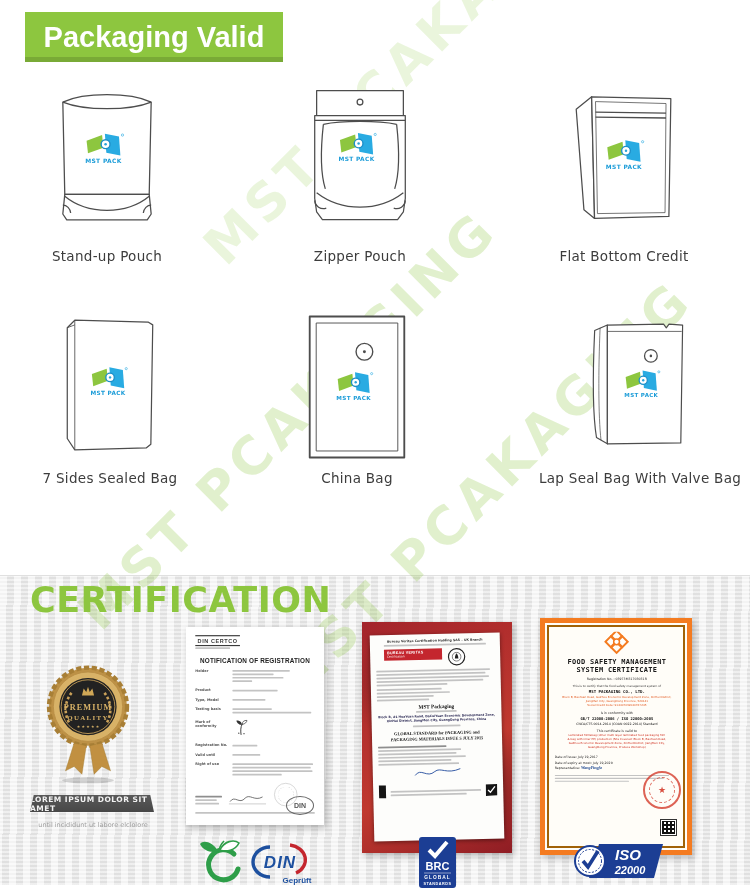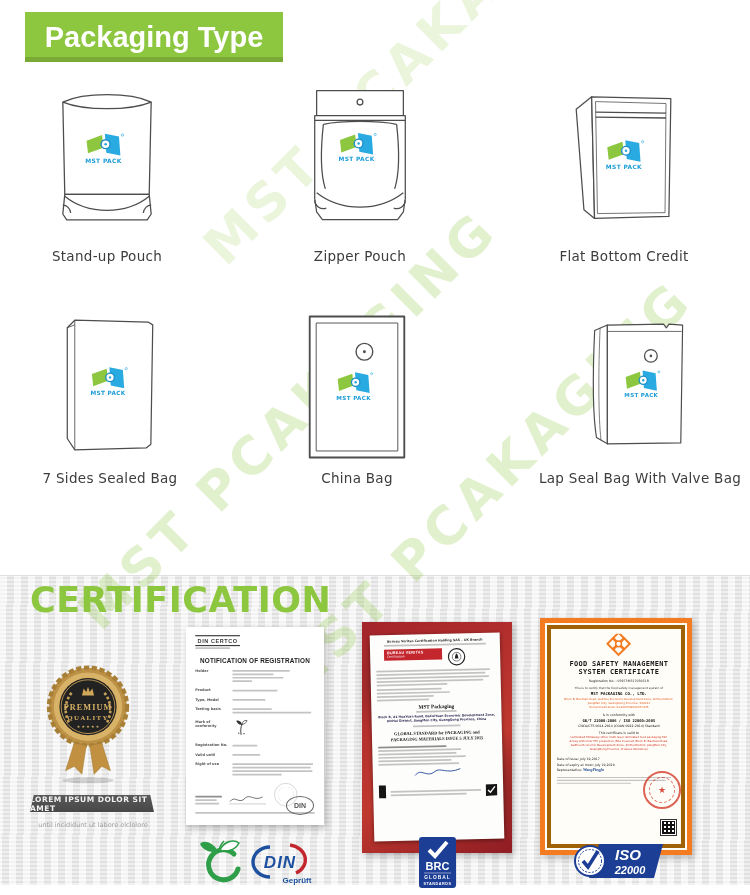--- a/index.html
+++ b/index.html
@@ -68,21 +68,21 @@
   .bv-medal{width:26px;height:26px;border:2px solid #222;border-radius:50%;background:#fff;margin-left:10px;
       display:flex;align-items:center;justify-content:center;}
   .bv-company{text-align:center;font:bold 9px "Liberation Serif",serif;color:#111;margin-top:6px;}
   .bv-addr{text-align:center;font-size:5.2px;font-weight:bold;color:#2c2a55;line-height:1.4;margin-top:3px;}
   .bv-std{text-align:center;font:bold 7.5px "Liberation Serif",serif;color:#101010;line-height:1.35;margin-top:6px;}
   .bv-foot{display:flex;align-items:flex-end;justify-content:space-between;margin-top:8px;}
   .blk{background:#151515;}
   
   .card.fs{left:540px;top:618px;width:152px;height:237px;background:#fffdf8;
       border:5px solid #f47b20;box-sizing:border-box;}
-  .fs-inner{position:absolute;inset:2px;border:4px solid #a16207;overflow:hidden;}
+  .fs-inner{position:absolute;inset:2px;border:2px solid #a16207;overflow:hidden;}
   .fs .scale{width:234px;height:388px;padding:8px 10px;text-align:center;}
   .fs-title{font:bold 12px "DejaVu Sans Mono",monospace;letter-spacing:.5px;color:#1a1a1a;line-height:1.25;margin-top:4px;}
   .fs-reg{font-size:5.5px;color:#222;margin-top:5px;}
   .fs-certify{font-size:5px;color:#333;margin-top:5px;}
   .fs-company{font:bold 7px "DejaVu Sans Mono",monospace;color:#111;margin-top:3px;}
   .fs-addr{font-size:4.8px;color:#e2571d;line-height:1.45;margin-top:3px;}
   .fs-conf{font-size:5.5px;color:#222;margin-top:6px;}
   .fs-std1{font:bold 6.5px "DejaVu Sans Mono",monospace;color:#111;margin-top:3px;}
   .fs-std2{font-size:5.5px;color:#111;margin-top:2px;}
   .fs-valid{font-size:5.5px;color:#222;margin-top:6px;}
@@ -116,21 +116,21 @@
         <circle cx="54" cy="5" r="1.6" fill="none" stroke="#29abe2" stroke-width="0.9"></circle>
         <text x="27" y="44" font-size="8.5" font-weight="bold" fill="#1b9cd8" text-anchor="middle" letter-spacing="0.5" font-family="DejaVu Sans, sans-serif">MST PACK</text>
       </symbol>
     </defs>
   </svg>
 
   <div class="wm light" style="left:130px;top:25px">MST PCAKAGING</div>
   <div class="wm" style="left:5px;top:390px">MST PCAKAGING</div>
   <div class="wm" style="left:200px;top:460px">MST PCAKAGING</div>
 
-  <div class="pkg-header">Packaging Type</div>
+  <div class="pkg-header">Packaging Valid</div>
 
   <div class="pouch" style="left:40px;top:86px;width:134px;height:178px">
     <svg width="108" height="148" viewBox="0 0 110 150">
       <g fill="#ffffff" stroke="#4d4d4d" stroke-width="1.3" stroke-linejoin="round">
         <path d="M10,16 C32,6 78,6 100,16 L98,110 L12,110 Z"></path>
         <path d="M10,16 C32,25 78,25 100,16" fill="none"></path>
         <path d="M12,110 L10,130 L14,136 L96,136 L100,130 L98,110 Z"></path>
         <path d="M12,112 C35,131 75,131 98,112" fill="none"></path>
         <path d="M10,121 a8,9 0 0 1 8,8" fill="none"></path>
         <path d="M100,121 a8,9 0 0 0 -8,8" fill="none"></path>

